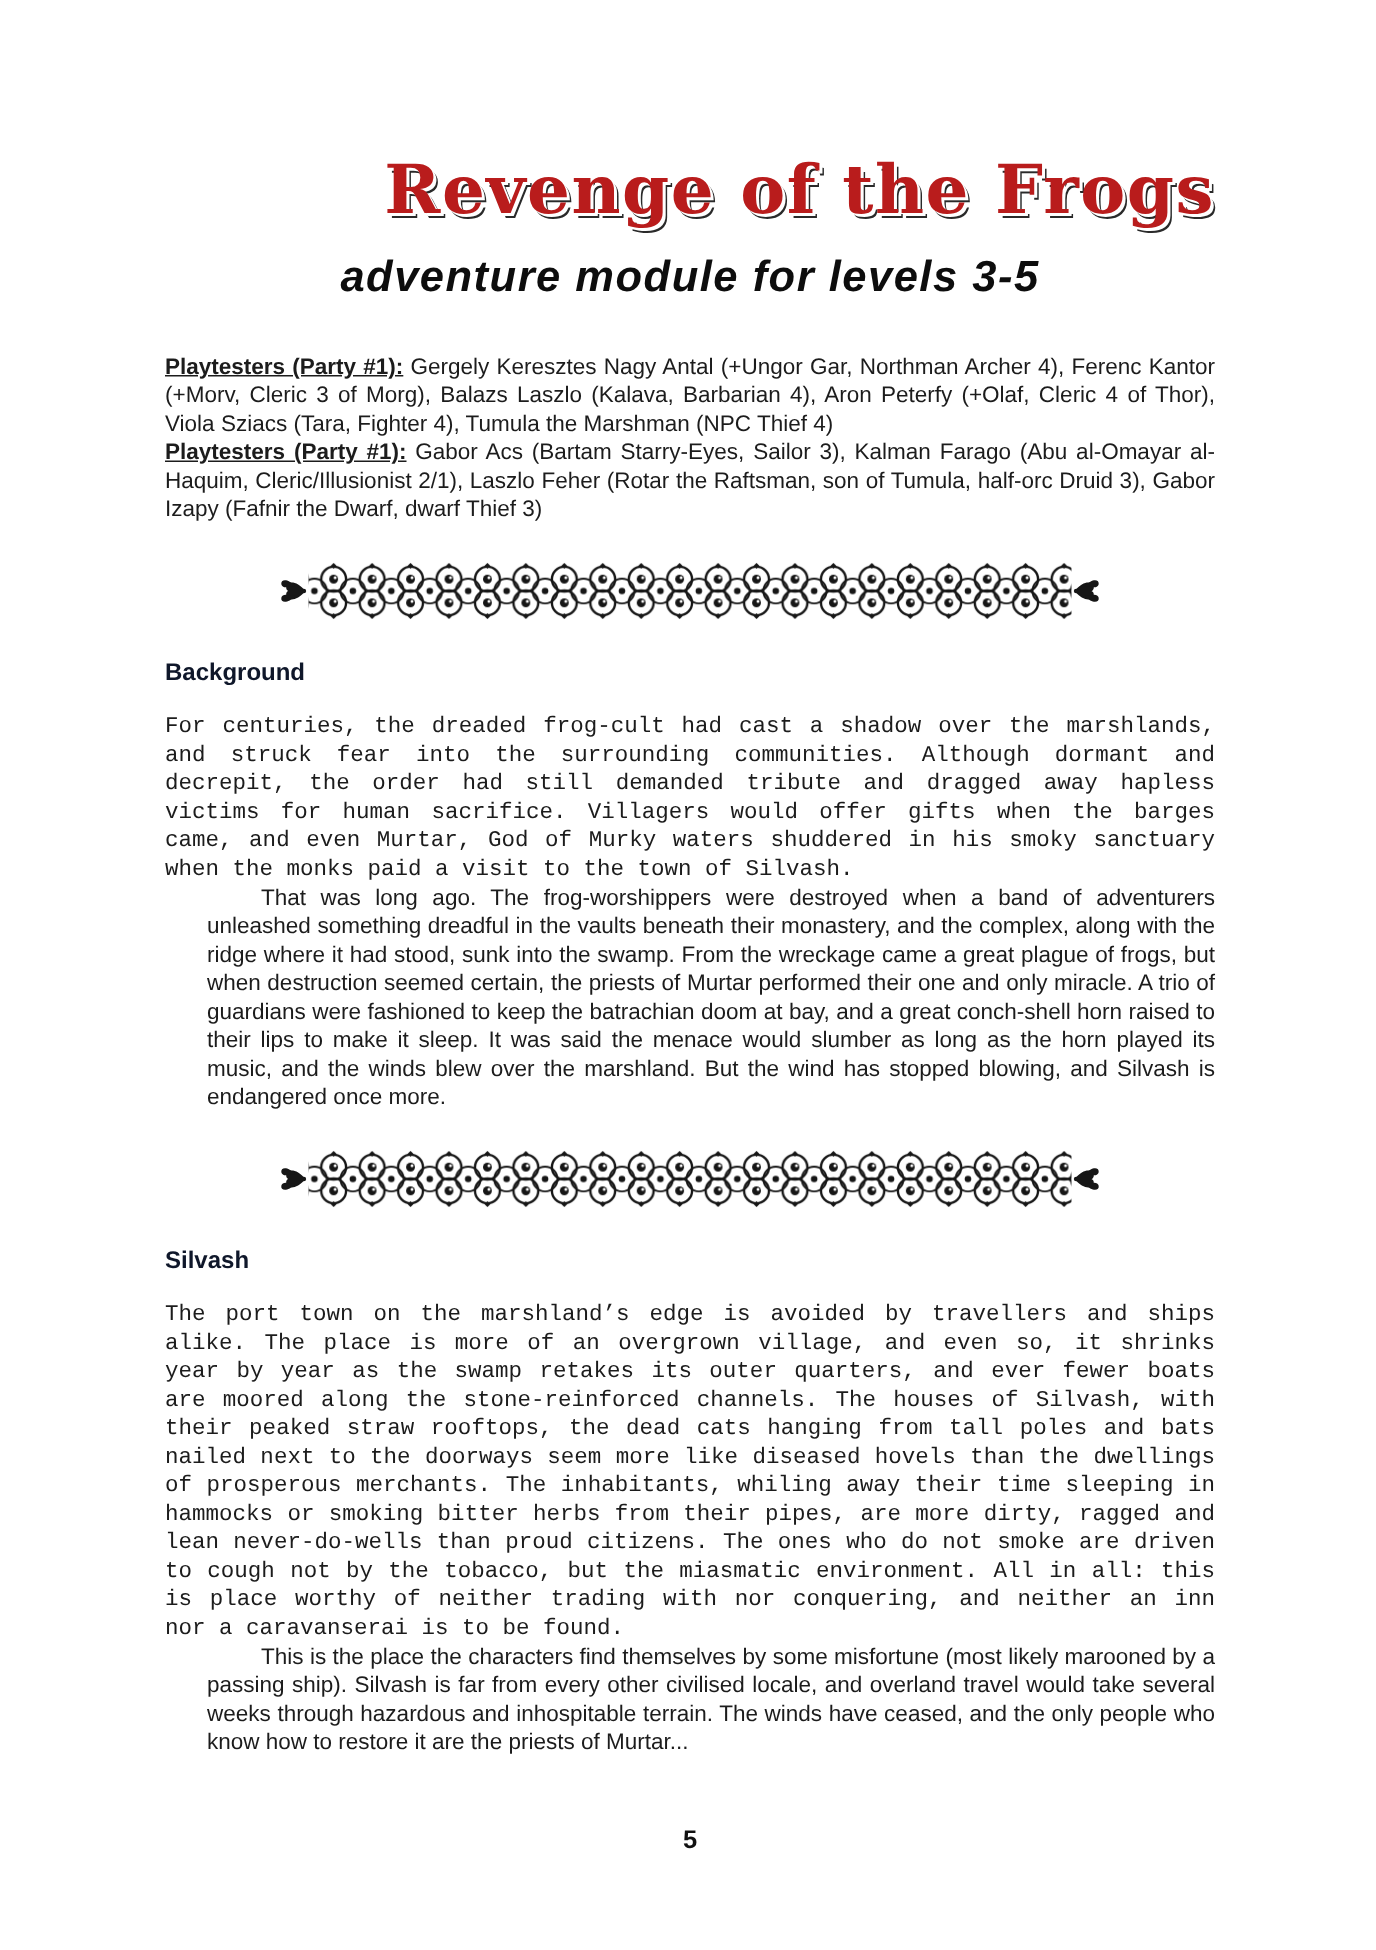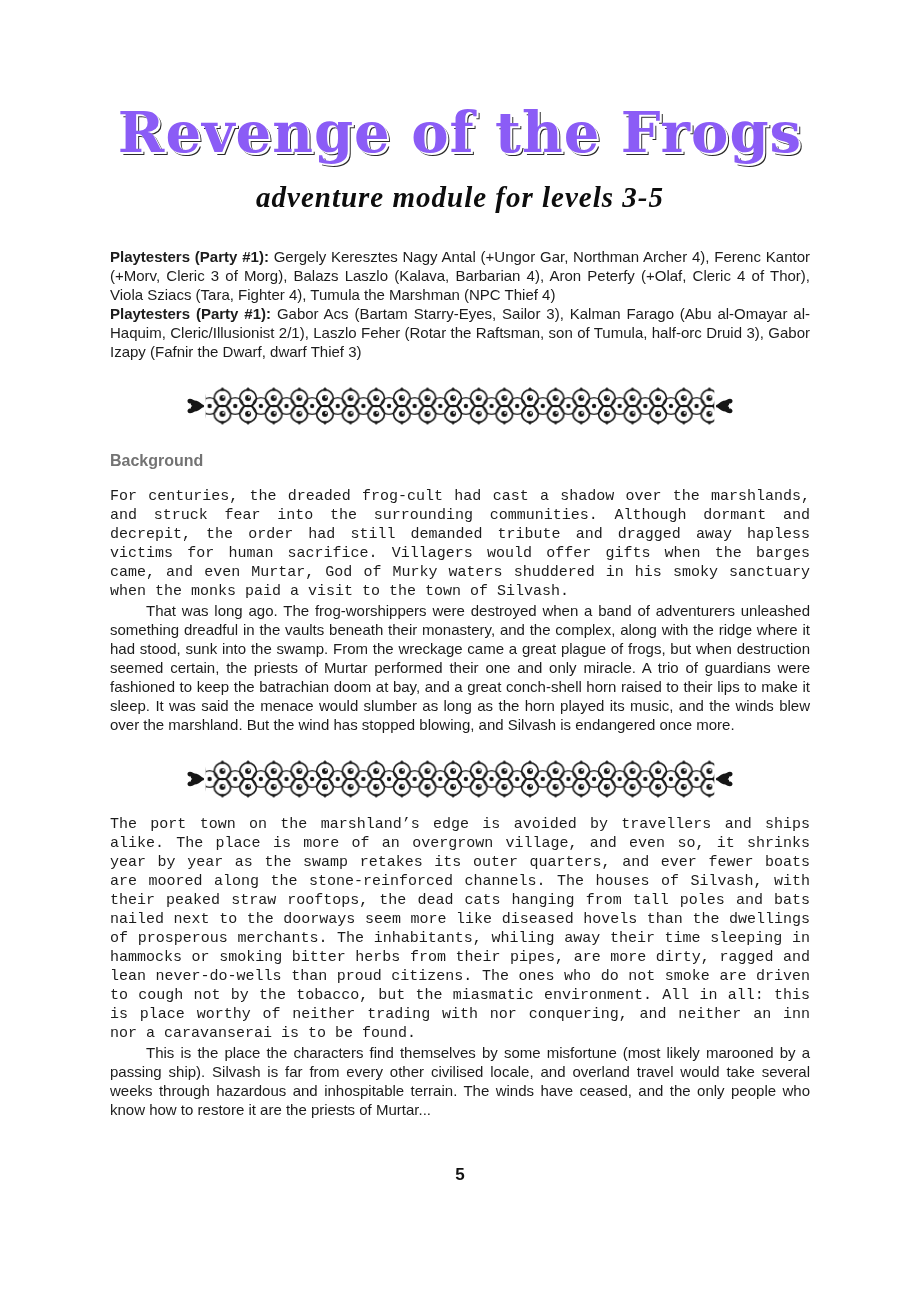--- a/index.html
+++ b/index.html
@@ -13,34 +13,34 @@
     height: 1300px;
     margin: 0 auto;
     background: #ffffff;
     box-sizing: border-box;
     padding: 0 107px 0 110px;
     overflow: hidden;
     color: #1c1c1c;
   }
   .title {
     margin-top: 102px;
-    text-align: center;
+    text-align: right;
     font-family: "DejaVu Serif", serif;
     font-weight: bold;
-    font-size: 56px;
+    font-size: 45px;
     line-height: 1.1;
-    color: #8b5cf6;
+    color: #b91c1c;
     letter-spacing: 1px;
     text-shadow: 2px 2px 0 #ffffff, 3px 3px 0 #2a2a2a;
     white-space: nowrap;
   }
   .subtitle {
     margin-top: 18px;
     text-align: center;
-    font-family: Liberation Serif, serif;
+    font-family: Liberation Sans, sans-serif;
     font-style: italic;
     font-weight: bold;
     font-size: 29px;
     line-height: 1.1;
     color: #0d0d0d;
     letter-spacing: 1px;
   }
   .bodytext {
     font-family: "Liberation Sans", sans-serif;
     font-size: 15px;
@@ -48,43 +48,45 @@
     text-align: justify;
   }
   .playtesters {
     margin-top: 34px;
   }
   .playtesters p {
     margin: 0;
   }
   .lead-in {
     font-weight: bold;
+    text-decoration: underline;
   }
   .divider {
     display: block;
     width: 552px;
     height: 38px;
     margin: 26px auto 0 auto;
   }
   h2.section-heading {
     font-family: "Liberation Sans", sans-serif;
     font-size: 16px;
     font-weight: bold;
-    color: #737373;
+    color: #0f172a;
     margin: 27px 0 0 0;
   }
   .section p {
     margin: 0;
   }
   .section p.first {
     margin-top: 17px;
     font-family: Liberation Mono, monospace;
   }
   .section p.indented {
     text-indent: 36px;
+    margin-left: 28px;
   }
   .page-number {
     margin-top: 46px;
     text-align: center;
     font-family: "Liberation Sans", sans-serif;
     font-size: 17px;
     font-weight: bold;
     color: #111111;
   }
   .defs-holder {
@@ -146,19 +148,20 @@
     <p class="bodytext indented">That was long ago. The frog-worshippers were destroyed when a band of adventurers unleashed something dreadful in the vaults beneath their monastery, and the complex, along with the ridge where it had stood, sunk into the swamp. From the wreckage came a great plague of frogs, but when destruction seemed certain, the priests of Murtar performed their one and only miracle. A trio of guardians were fashioned to keep the batrachian doom at bay, and a great conch-shell horn raised to their lips to make it sleep. It was said the menace would slumber as long as the horn played its music, and the winds blew over the marshland. But the wind has stopped blowing, and Silvash is endangered once more.</p>
   </div>
 
   <svg class="divider" viewBox="0 0 560 38">
     <rect x="22" y="0" width="516" height="38" fill="url(#ornband)"></rect>
     <use href="#fleur" transform="translate(20,19) rotate(180)"></use>
     <use href="#fleur" transform="translate(540,19)"></use>
   </svg>
 
   <div class="section">
+    <h2 class="section-heading">Silvash</h2>
     <p class="bodytext first">The port town on the marshland’s edge is avoided by travellers and ships alike. The place is more of an overgrown village, and even so, it shrinks year by year as the swamp retakes its outer quarters, and ever fewer boats are moored along the stone-reinforced channels. The houses of Silvash, with their peaked straw rooftops, the dead cats hanging from tall poles and bats nailed next to the doorways seem more like diseased hovels than the dwellings of prosperous merchants. The inhabitants, whiling away their time sleeping in hammocks or smoking bitter herbs from their pipes, are more dirty, ragged and lean never-do-wells than proud citizens. The ones who do not smoke are driven to cough not by the tobacco, but the miasmatic environment. All in all: this is place worthy of neither trading with nor conquering, and neither an inn nor a caravanserai is to be found.</p>
     <p class="bodytext indented">This is the place the characters find themselves by some misfortune (most likely ma­rooned by a passing ship). Silvash is far from every other civilised locale, and overland travel would take several weeks through hazardous and inhospitable terrain. The winds have ceased, and the only people who know how to restore it are the priests of Murtar...</p>
   </div>
 
   <div class="page-number">5</div>
 
 </div>
 
 </body></html>

